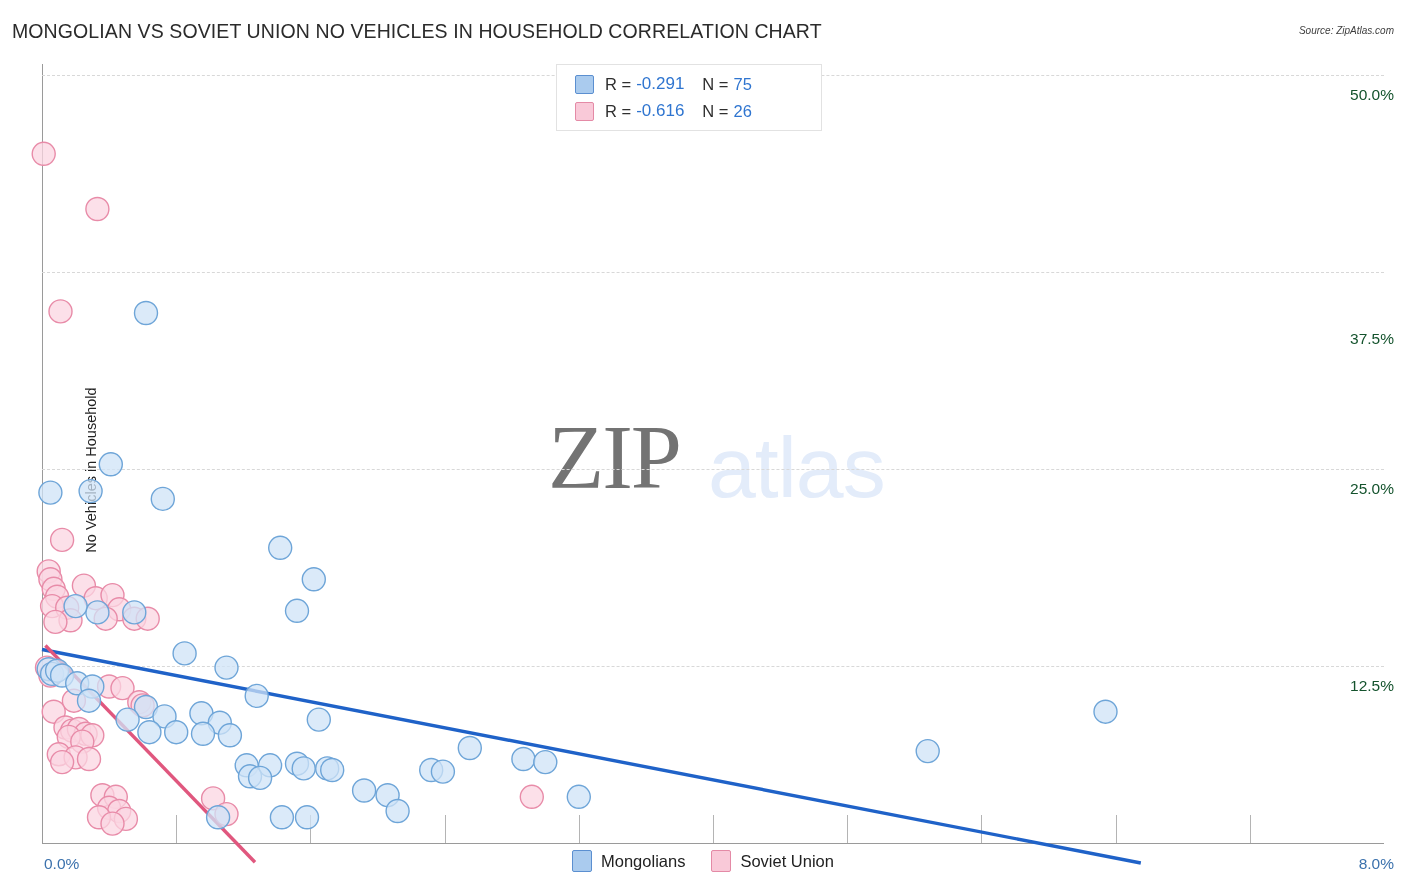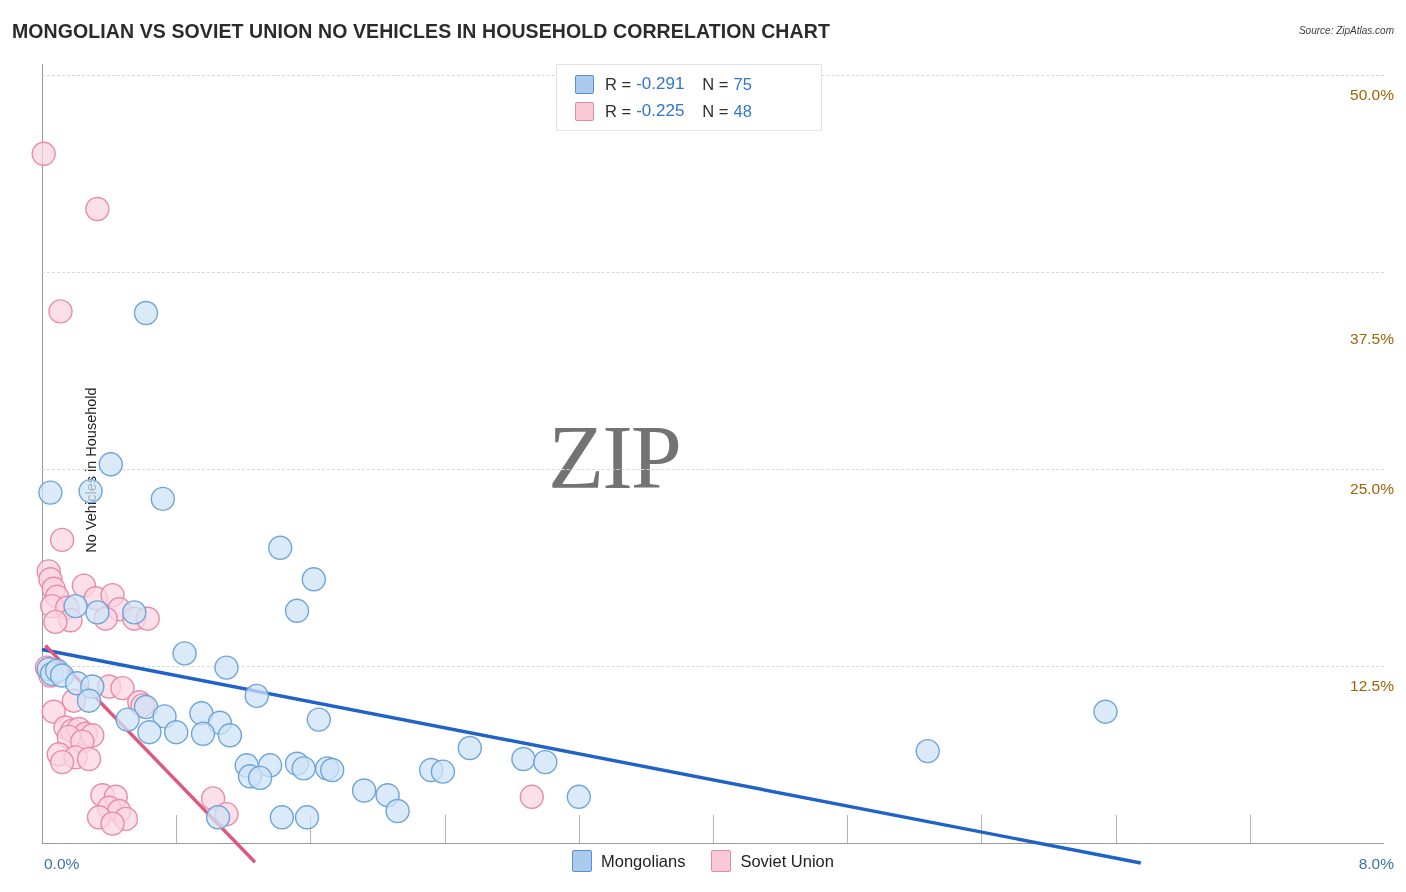--- a/index.html
+++ b/index.html
@@ -18,21 +18,21 @@
     position: absolute;
     inset: 0;
   }
   .chart-title {
     position: absolute;
     left: 12px;
     top: 20px;
     font-size: 19.5px;
     letter-spacing: 0.1px;
     color: #2b2b2b;
-    font-weight: 700;
+    font-weight: 400;
     white-space: nowrap;
   }
   .chart-source {
     position: absolute;
     right: 12px;
     top: 25px;
     font-size: 10px;
     font-style: italic;
     color: #3d3d3d;
     white-space: nowrap;
@@ -57,21 +57,21 @@
     position: absolute;
     left: 0;
     width: 1342px;
     height: 0;
     border-top: 1px dashed #d8d8d8;
   }
   .ytick-label {
     position: absolute;
     right: 12px;
     font-size: 15.5px;
-    color: #a16207;
+    color: #14532d;
     white-space: nowrap;
   }
   .xtick {
     position: absolute;
     top: 815px;
     width: 1px;
     height: 28px;
     background: #b4b4b4;
   }
   .xtick-label {
@@ -213,20 +213,21 @@
 </head>
 <body>
 
 <div id="chart-root">
 
   <div class="chart-title">MONGOLIAN VS SOVIET UNION NO VEHICLES IN HOUSEHOLD CORRELATION CHART</div>
   <div class="chart-source">Source: ZipAtlas.com</div>
 
   <div class="watermark">
     <span class="wm-zip">ZIP</span>
+    <span class="wm-atlas">atlas</span>
   </div>
 
   <div class="axis-left"></div>
   <div class="axis-bottom"></div>
 
   <div class="y-axis-title-wrap">
     <div class="y-axis-title">No Vehicles in Household</div>
   </div>
 
   <div id="grid-layer">
@@ -371,23 +372,23 @@
     <div class="stat-row r1">
       <span class="swatch blue"></span>
       <span class="stat-label">R =</span>
       <span class="stat-value">-0.291</span>
       <span class="stat-n-label">N =</span>
       <span class="stat-n-value">75</span>
     </div>
     <div class="stat-row r2">
       <span class="swatch pink"></span>
       <span class="stat-label">R =</span>
-      <span class="stat-value">-0.225</span>
+      <span class="stat-value">-0.616</span>
       <span class="stat-n-label">N =</span>
-      <span class="stat-n-value">48</span>
+      <span class="stat-n-value">26</span>
     </div>
   </div>
 
   <div class="bottom-legend">
     <div class="legend-entry">
       <span class="legend-swatch blue"></span>
       <span class="legend-text">Mongolians</span>
     </div>
     <div class="legend-entry">
       <span class="legend-swatch pink"></span>

